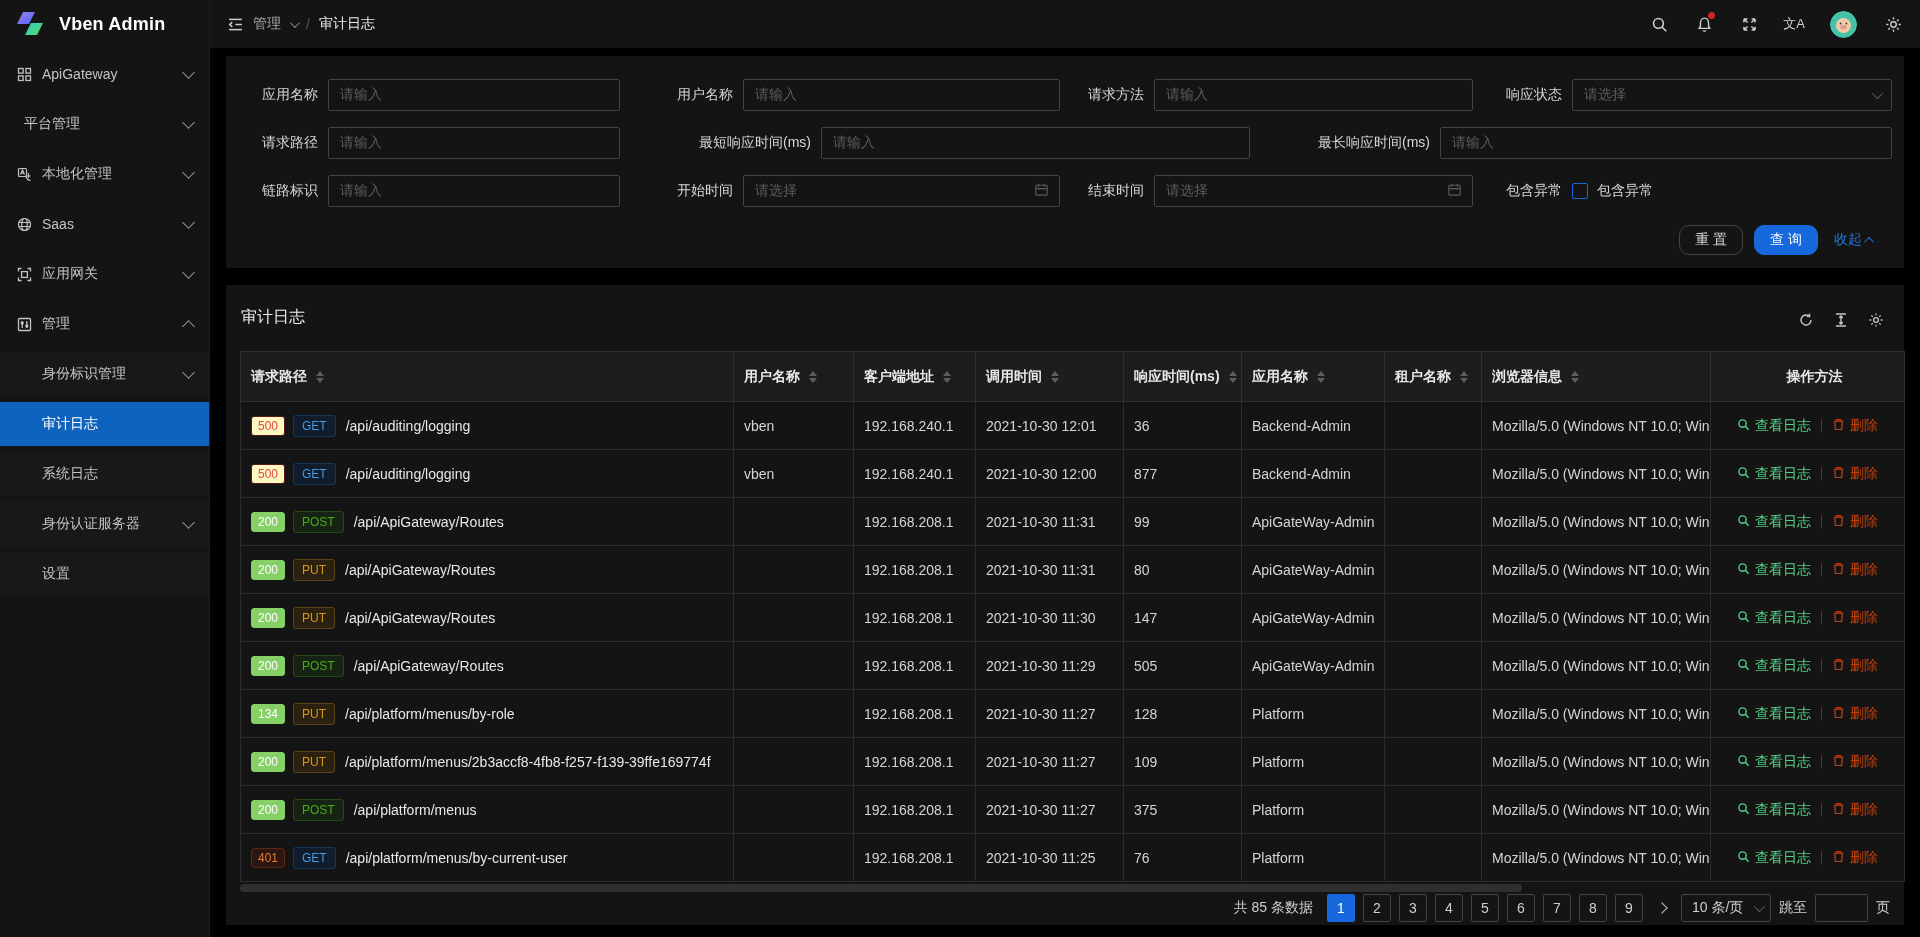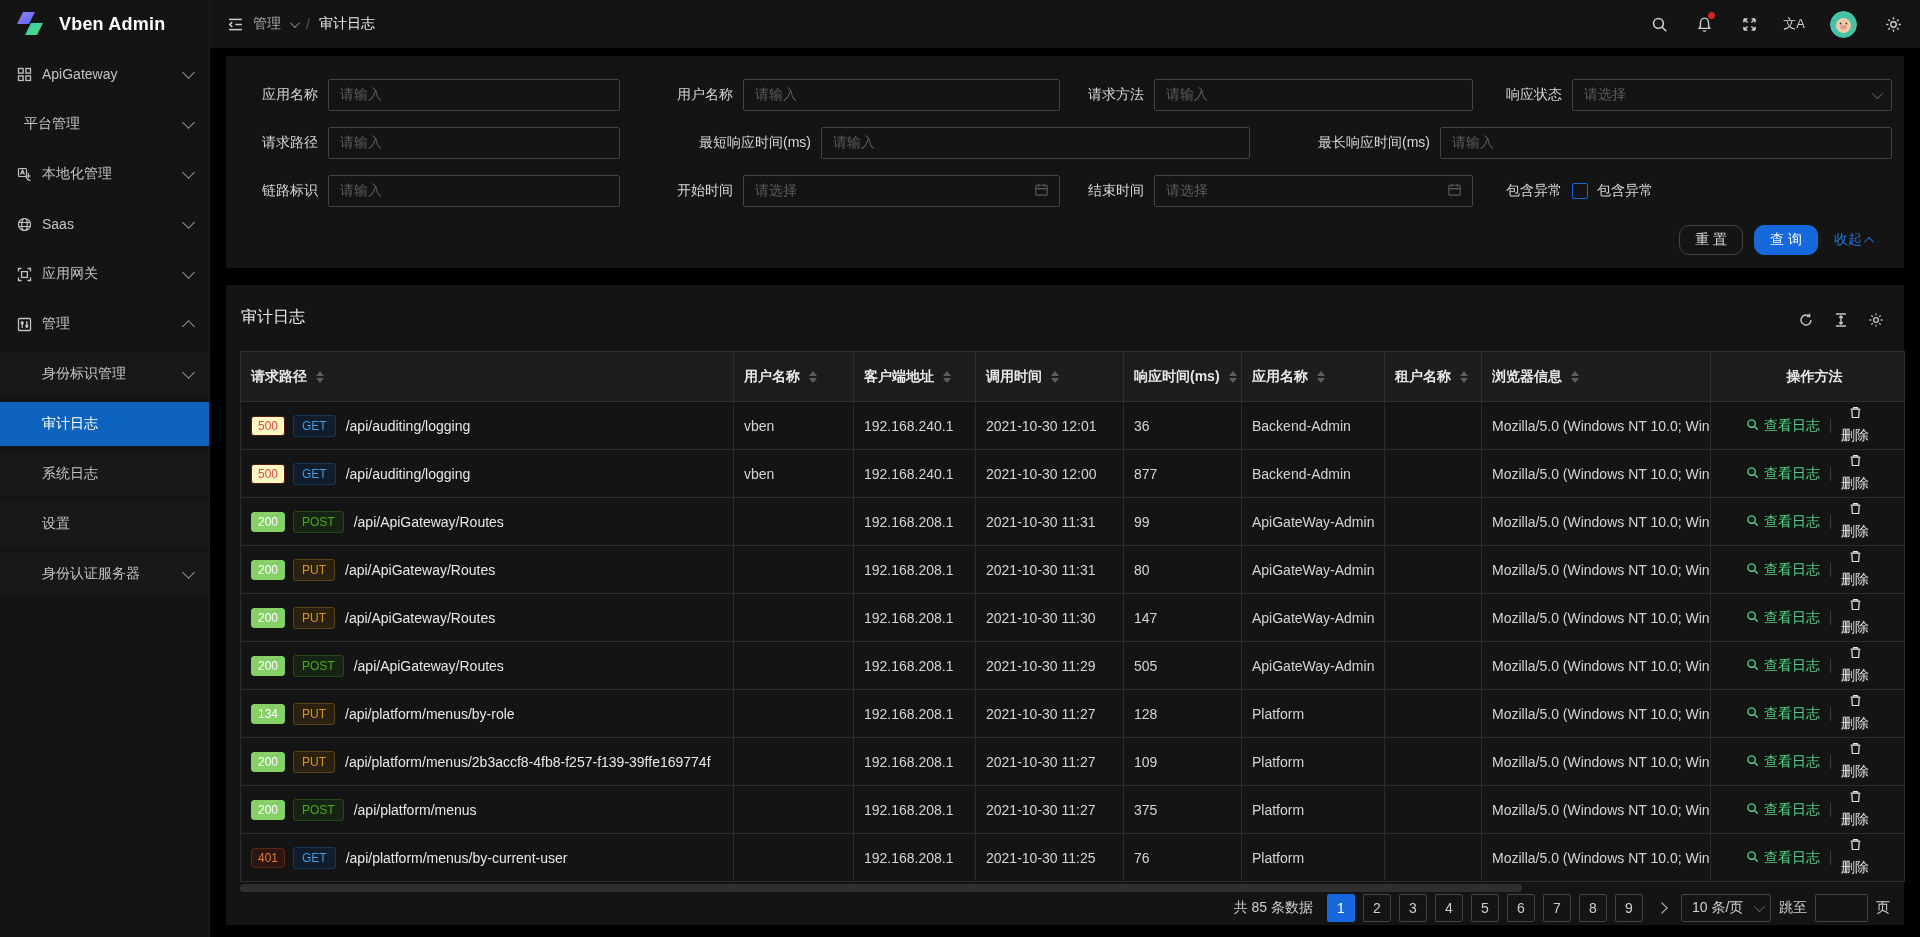--- a/index.html
+++ b/index.html
@@ -73,21 +73,21 @@
 .bstat.success { background:#87d068; border-color:#87d068; color:#fff; }
 .bstat.error { background:#fef9c3; border-color:#58181c; color:#dc4446; }
 .bstat.warning { background:#2b1611; border-color:#5b2716; color:#e17d3a; }
 .bmeth { display:inline-block; height:22px; line-height:20px; padding:0 8px; border-radius:3px; font-size:12px; margin-right:10px; border:1px solid transparent; flex:none; }
 .bmeth.get { background:#111d2c; border-color:#15395b; color:#3c9ae8; }
 .bmeth.post { background:#162312; border-color:#274916; color:#49aa19; }
 .bmeth.put { background:#2b2111; border-color:#594214; color:#d89614; }
 .pathtxt { color:#e8e8e8; }
 .acts { display:flex; align-items:center; justify-content:center; }
 .act { display:inline-flex; align-items:center; gap:5px; color:#55d187; cursor:pointer; white-space:nowrap; }
-.act.del { color:#e5e5e5;flex-direction:column; }
+.act.del { color:#c2410c; }
 .vdiv { width:1px; height:14px; background:#3c3c3c; margin:0 10px; }
 .hscroll { position:absolute; left:14px; top:599px; width:1282px; height:8px; border-radius:4px; background:#2f2f2f; }
 
 
 .pager { position:absolute; right:14px; top:609px; height:28px; display:flex; align-items:center; gap:8px; color:#cfcfcf; }
 .pg-total { margin-right:6px; }
 .pg-btn { min-width:28px; height:28px; line-height:26px; text-align:center; background:#141414; border:1px solid #434343; border-radius:2px; color:#cfcfcf; cursor:pointer; }
 .pg-btn.active { background:#1668dc; border-color:#1668dc; color:#fff; }
 .pg-next { width:22px; height:28px; display:flex; align-items:center; justify-content:center; cursor:pointer; }
 .pg-next .chevr { width:8px; height:8px; border:solid #bfbfbf; border-width:1.5px 1.5px 0 0; transform:rotate(45deg); }
@@ -181,25 +181,25 @@
         <span class="lbl">身份标识管理</span>
         <span class="chev"></span>
       </div>
       <div class="side-item sub active">
         <span class="lbl">审计日志</span>
       </div>
       <div class="side-item sub">
         <span class="lbl">系统日志</span>
       </div>
       <div class="side-item sub">
-        <span class="lbl">设置</span>
-      </div>
-      <div class="side-item sub">
         <span class="lbl">身份认证服务器</span>
         <span class="chev"></span>
+      </div>
+      <div class="side-item sub">
+        <span class="lbl">设置</span>
       </div>
     </nav>
 </aside>
 
 <header class="topbar">
   <div class="crumbs">
     <span class="hicon">
       <svg width="17" height="17" viewBox="0 0 16 16">
           <g stroke="#cfcfcf" stroke-width="1.4" fill="none">
         <path d="M2 3.2 H14"></path>

